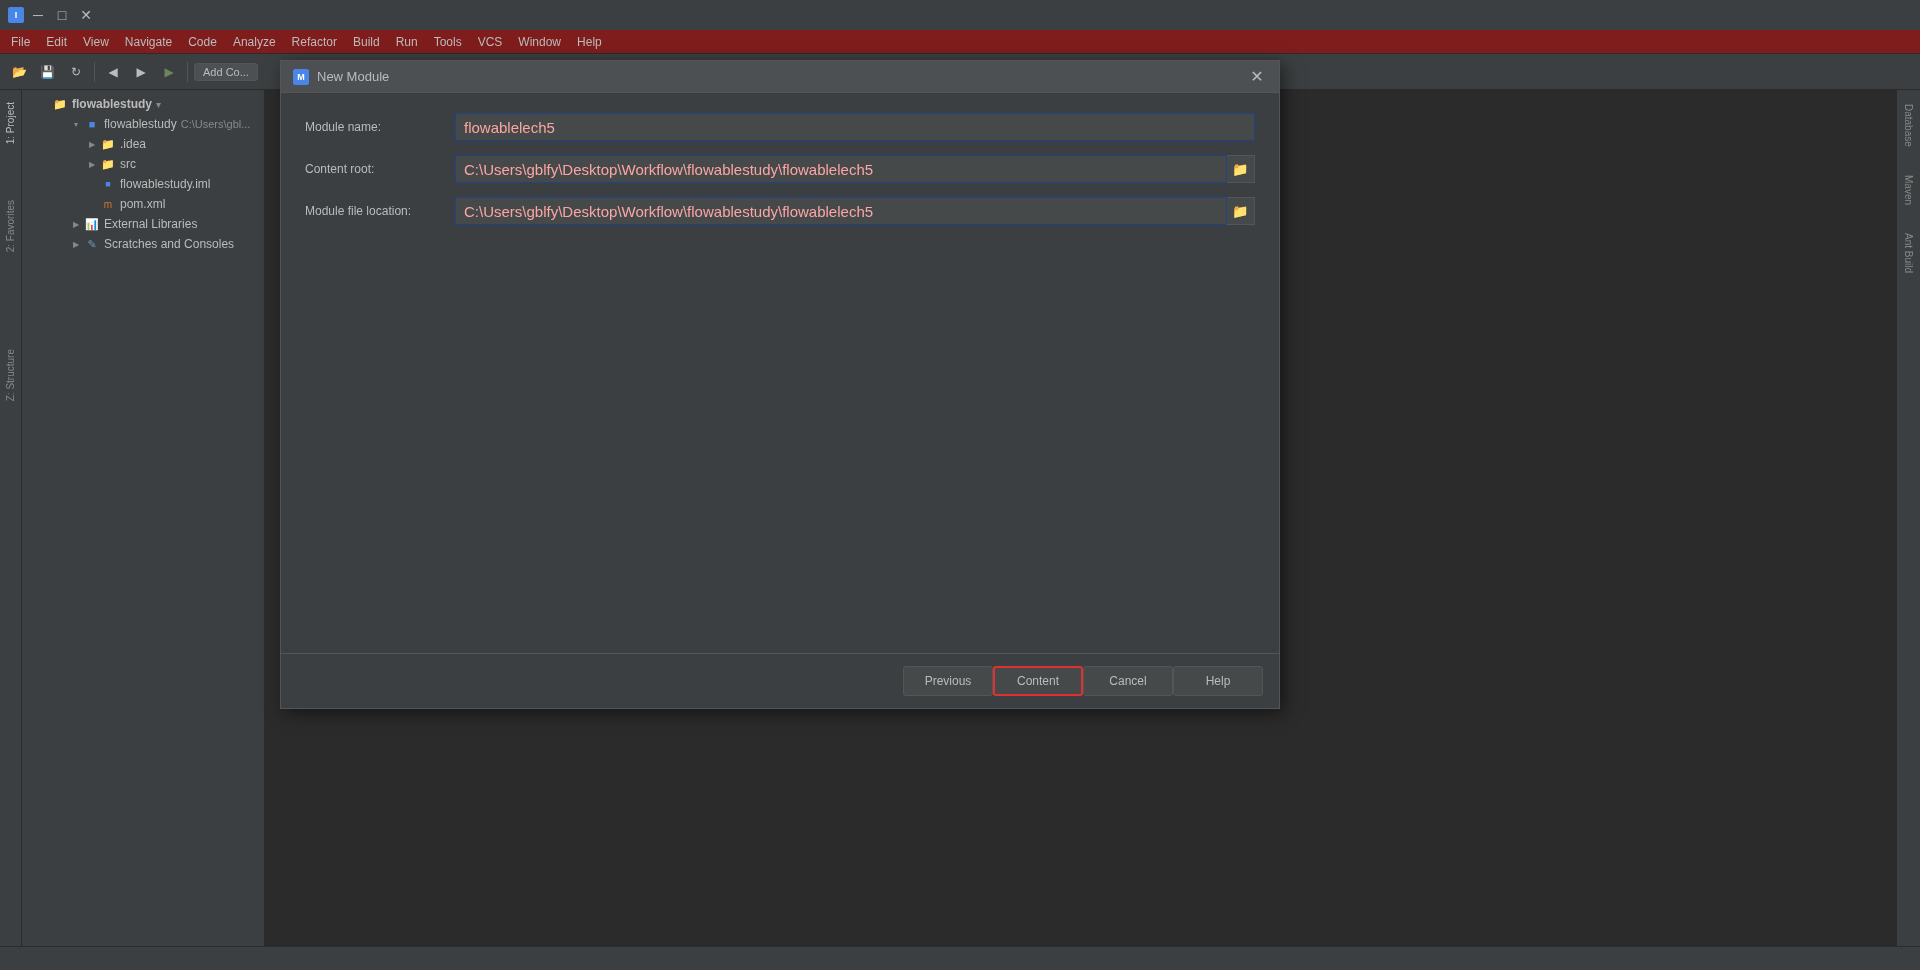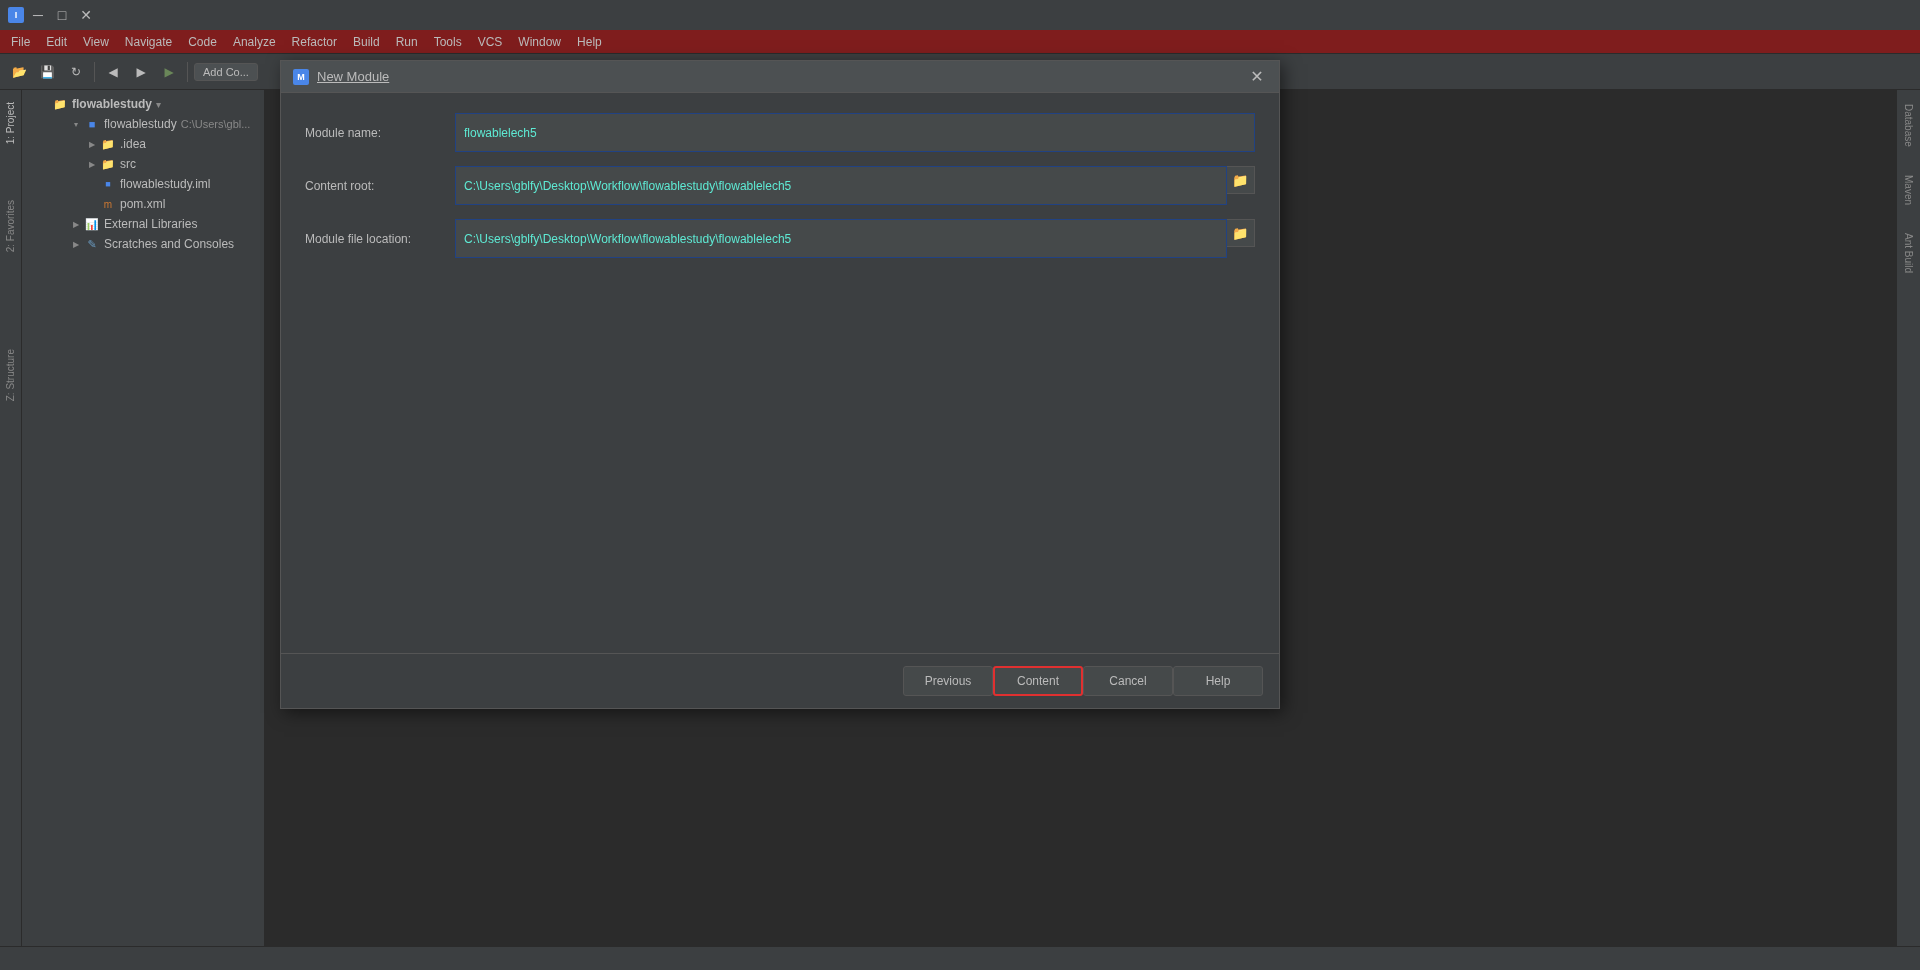--- a/index.html
+++ b/index.html
@@ -232,21 +232,20 @@
       align-items: center;
       justify-content: center;
       color: white;
       font-size: 9px;
       font-weight: bold;
     }
     .dialog-title {
       flex: 1;
       color: #bbb;
       font-size: 13px;
-      text-decoration: underline;
     }
     .dialog-close {
       color: #bbb;
       cursor: pointer;
       font-size: 16px;
       width: 20px;
       height: 20px;
       display: flex;
       align-items: center;
       justify-content: center;
@@ -264,26 +263,26 @@
     }
     .form-label {
       width: 150px;
       color: #bbb;
       font-size: 12px;
       padding-right: 10px;
       flex-shrink: 0;
     }
     .form-input {
       flex: 1;
-      height: 39px;
+      height: 28px;
       background: #45494a;
       border: 1px solid #214283;
-      color: #5eead4;
+      color: #fca5a5;
       padding: 0 8px;
-      font-size: 12px;
+      font-size: 15px;
       outline: none;
     }
     .form-input-with-btn {
       display: flex;
       flex: 1;
     }
     .form-input-with-btn .form-input {
       flex: 1;
     }
     .folder-btn {

